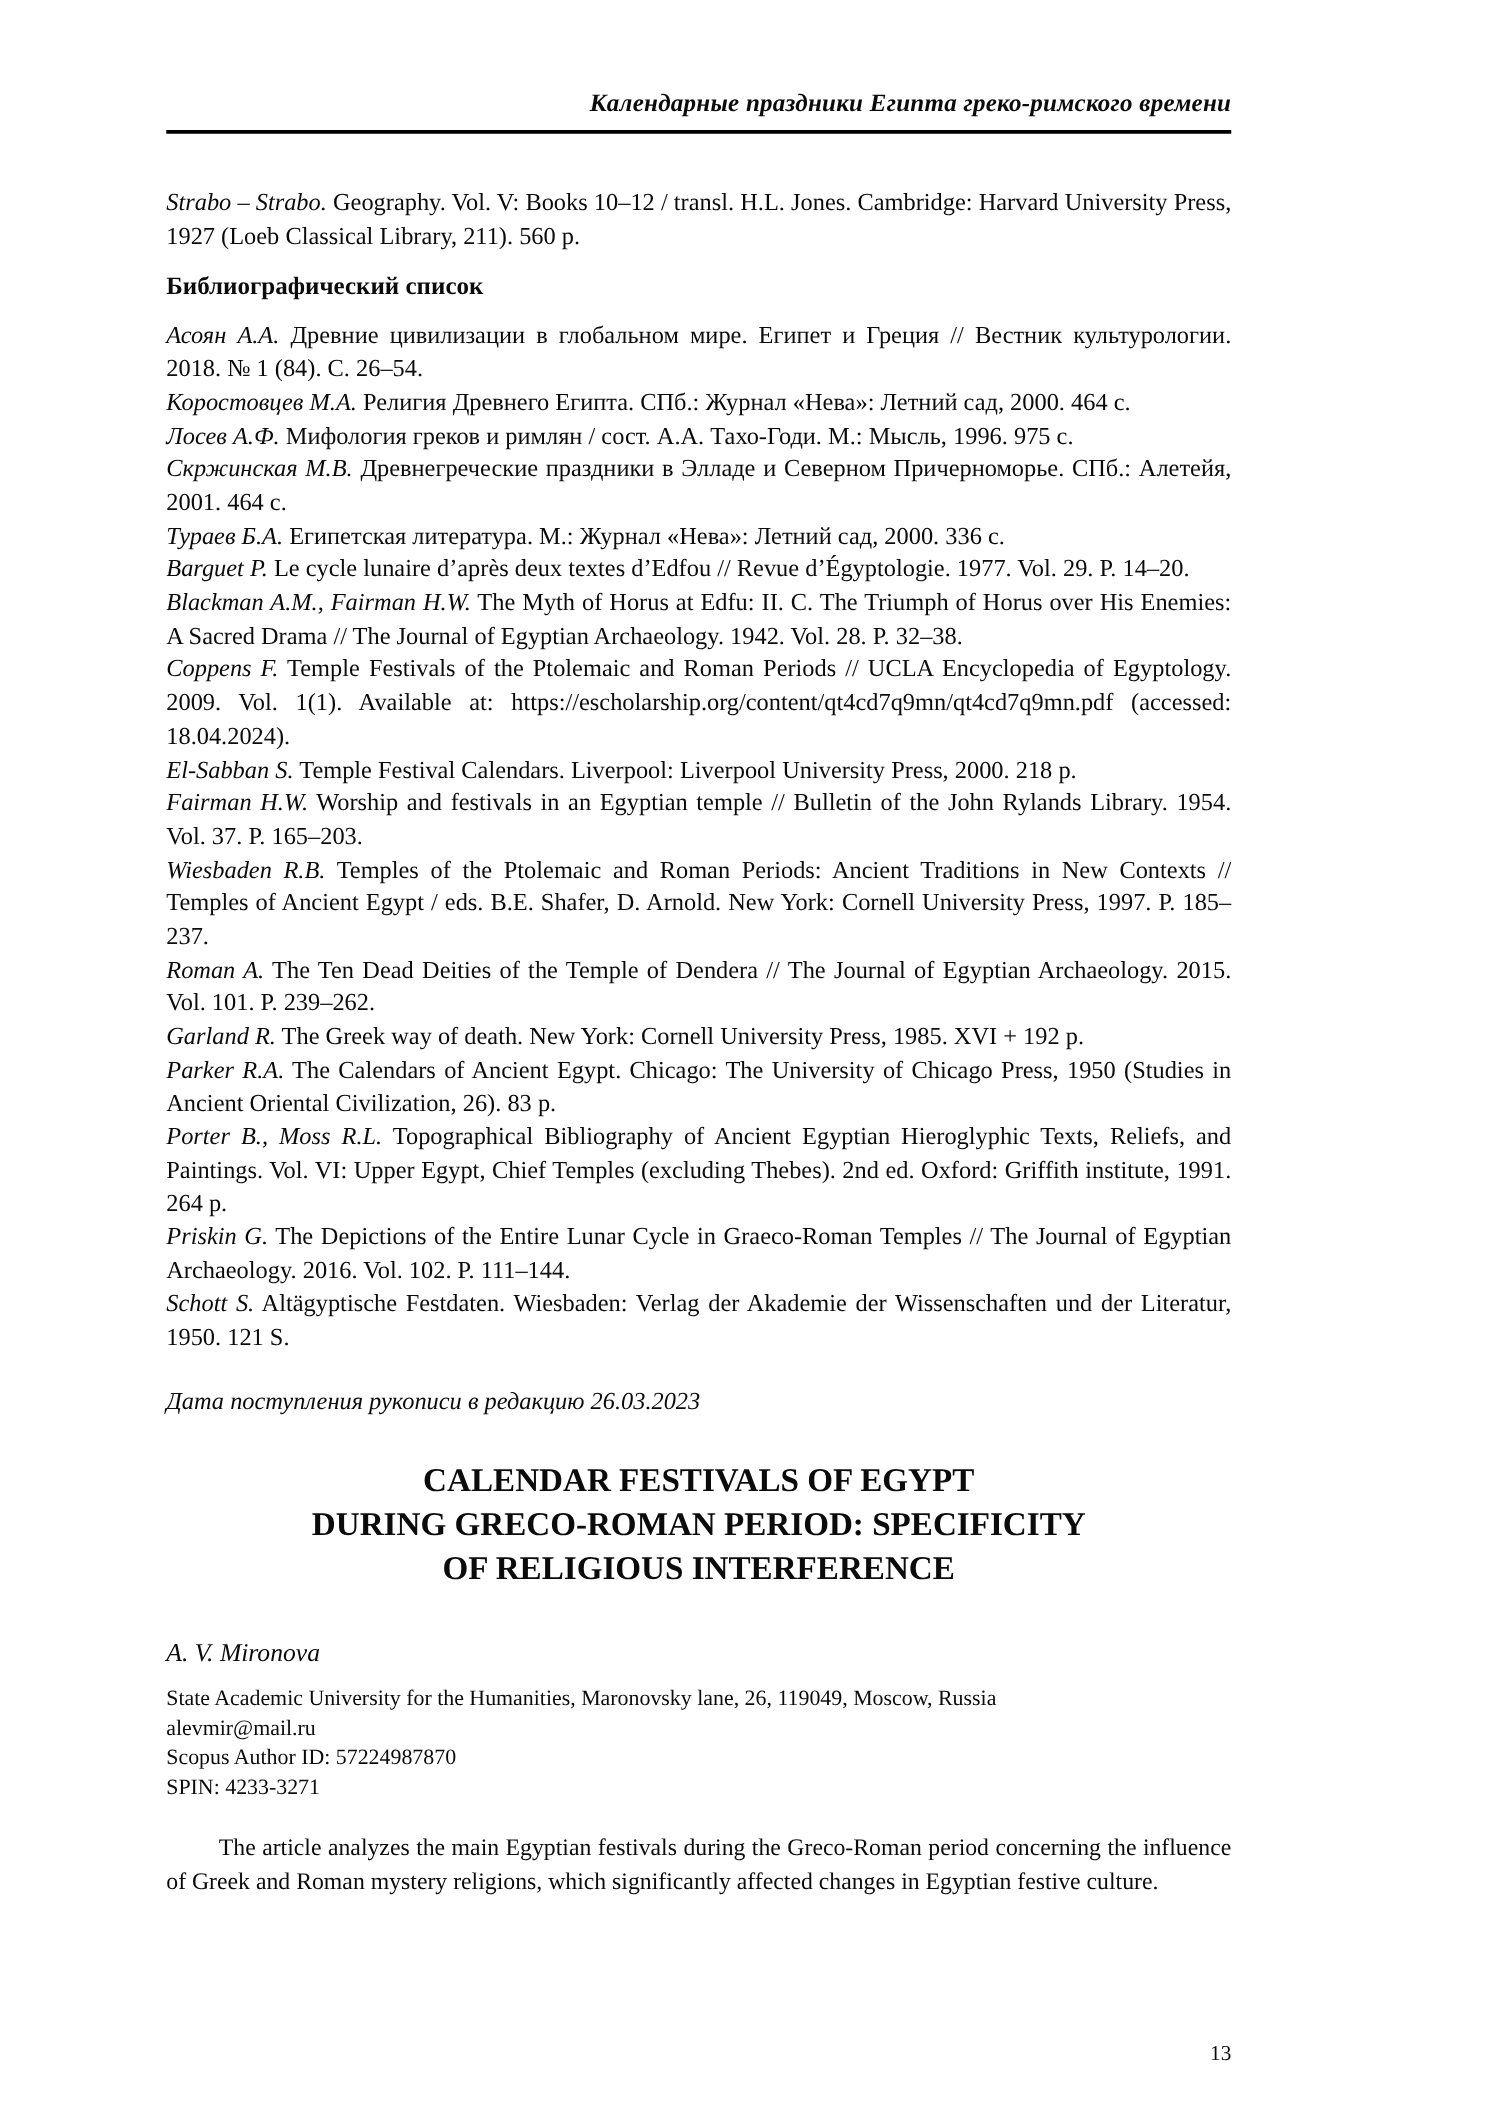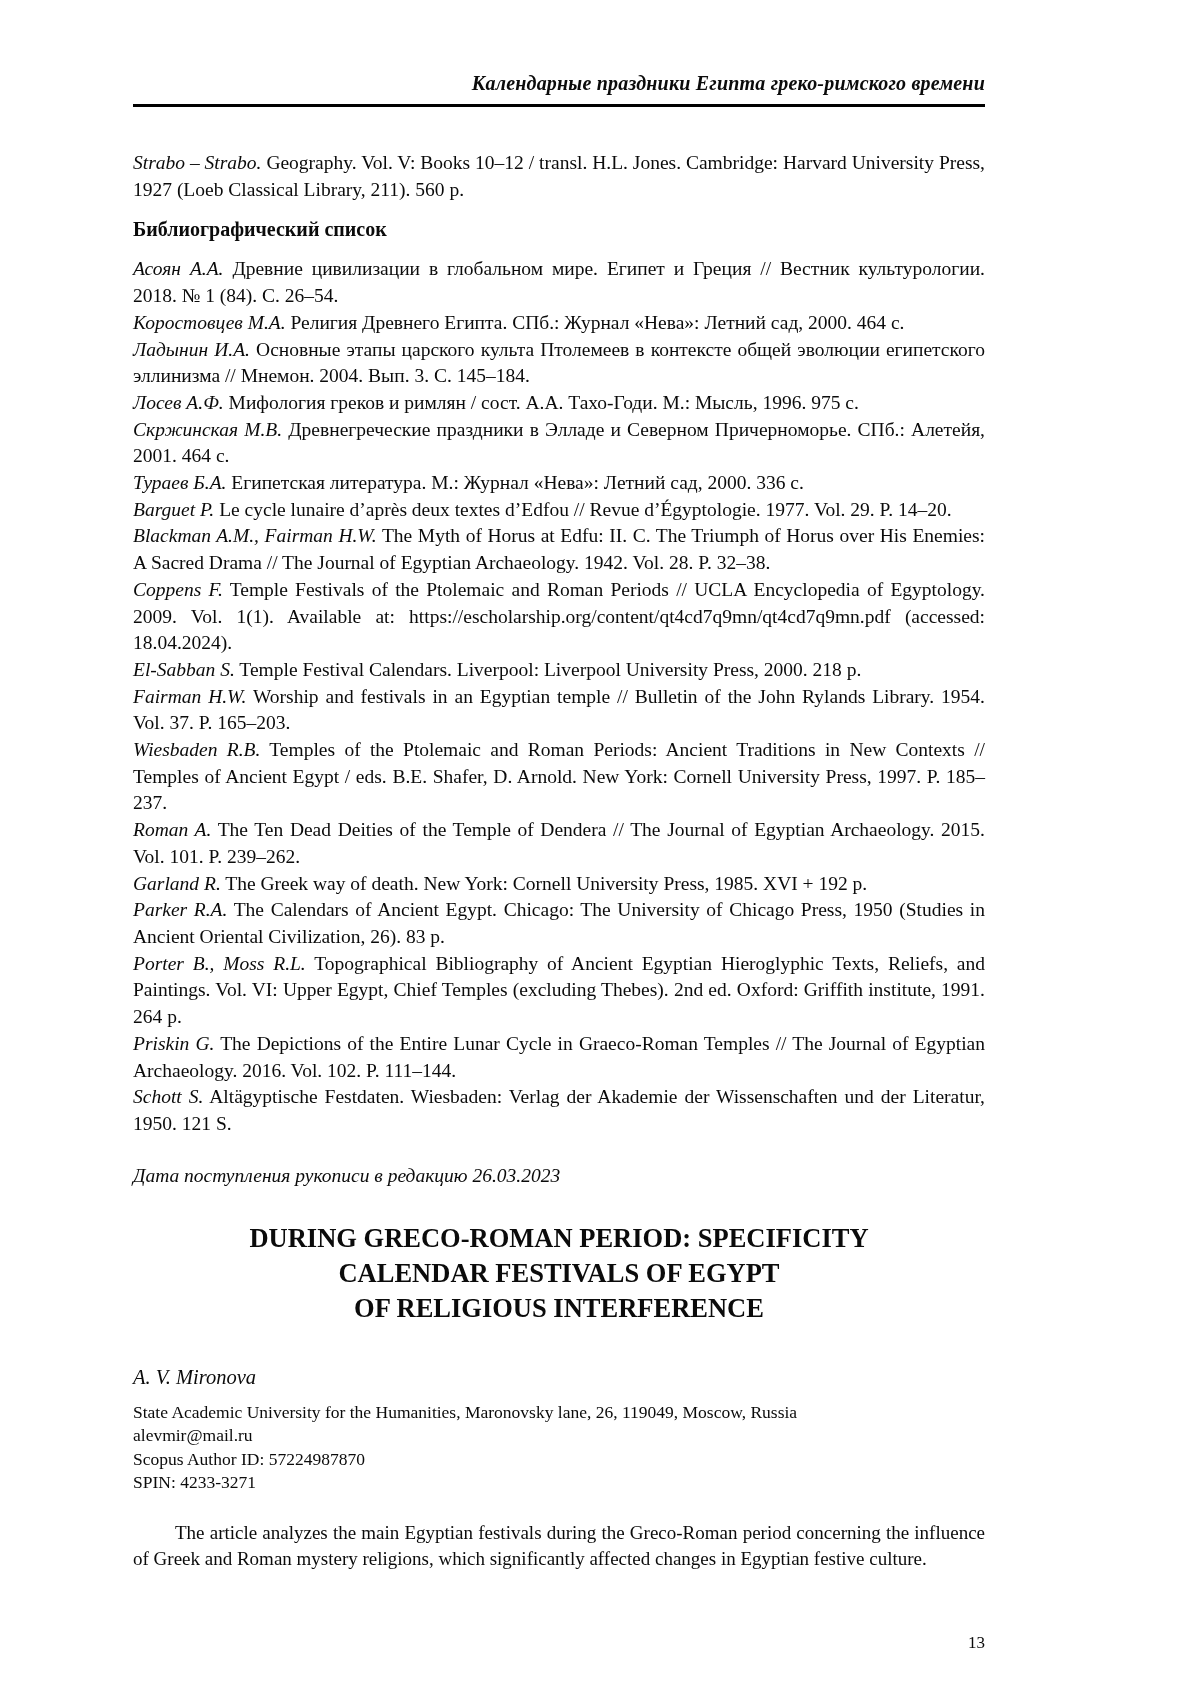--- a/index.html
+++ b/index.html
@@ -94,43 +94,42 @@
 
   <main class="content">
 
     <p class="entry"><em>Strabo – Strabo.</em><span> Geography. Vol. V: Books 10–12 / transl. H.L. Jones. Cambridge: Harvard University Press, 1927 (Loeb Classical Library, 211). 560 p.</span></p>
 
     <h2 class="bib-heading">Библиографический список</h2>
 
     <div id="bib-entries">
         <p class="entry"><em>Асоян А.А.</em><span> Древние цивилизации в глобальном мире. Египет и Греция // Вестник культурологии. 2018. № 1 (84). С. 26–54.</span></p>
         <p class="entry"><em>Коростовцев М.А.</em><span> Религия Древнего Египта. СПб.: Журнал «Нева»: Летний сад, 2000. 464 с.</span></p>
-        <p class="entry"><em>Ладынин И.А.</em><span> Основные этапы царского культа Птолемеев в контексте общей эволюции египетского эллинизма // Мнемон. 2004. Вып. 3. С. 145–184.</span></p>
         <p class="entry"><em>Лосев А.Ф.</em><span> Мифология греков и римлян / сост. А.А. Тахо-Годи. М.: Мысль, 1996. 975 с.</span></p>
         <p class="entry"><em>Скржинская М.В.</em><span> Древнегреческие праздники в Элладе и Северном Причерноморье. СПб.: Алетейя, 2001. 464 с.</span></p>
         <p class="entry"><em>Тураев Б.А.</em><span> Египетская литература. М.: Журнал «Нева»: Летний сад, 2000. 336 с.</span></p>
         <p class="entry"><em>Barguet P.</em><span> Le cycle lunaire d’après deux textes d’Edfou // Revue d’Égyptologie. 1977. Vol. 29. P. 14–20.</span></p>
         <p class="entry"><em>Blackman A.M., Fairman H.W.</em><span> The Myth of Horus at Edfu: II. C. The Triumph of Horus over His Enemies: A Sacred Drama // The Journal of Egyptian Archaeology. 1942. Vol. 28. P. 32–38.</span></p>
         <p class="entry"><em>Coppens F.</em><span> Temple Festivals of the Ptolemaic and Roman Periods // UCLA Encyclopedia of Egyptology. 2009. Vol. 1(1). Available at: https://escholarship.org/content/qt4cd7q9mn/qt4cd7q9mn.pdf (accessed: 18.04.2024).</span></p>
         <p class="entry"><em>El-Sabban S.</em><span> Temple Festival Calendars. Liverpool: Liverpool University Press, 2000. 218 p.</span></p>
         <p class="entry"><em>Fairman H.W.</em><span> Worship and festivals in an Egyptian temple // Bulletin of the John Rylands Library. 1954. Vol. 37. P. 165–203.</span></p>
         <p class="entry"><em>Wiesbaden R.B.</em><span> Temples of the Ptolemaic and Roman Periods: Ancient Traditions in New Contexts // Temples of Ancient Egypt / eds. B.E. Shafer, D. Arnold. New York: Cornell University Press, 1997. P. 185–237.</span></p>
         <p class="entry"><em>Roman A.</em><span> The Ten Dead Deities of the Temple of Dendera // The Journal of Egyptian Archaeology. 2015. Vol. 101. P. 239–262.</span></p>
         <p class="entry"><em>Garland R.</em><span> The Greek way of death. New York: Cornell University Press, 1985. XVI + 192 p.</span></p>
         <p class="entry"><em>Parker R.A.</em><span> The Calendars of Ancient Egypt. Chicago: The University of Chicago Press, 1950 (Studies in Ancient Oriental Civilization, 26). 83 p.</span></p>
         <p class="entry"><em>Porter B., Moss R.L.</em><span> Topographical Bibliography of Ancient Egyptian Hieroglyphic Texts, Reliefs, and Paintings. Vol. VI: Upper Egypt, Chief Temples (excluding Thebes). 2nd ed. Oxford: Griffith institute, 1991. 264 p.</span></p>
         <p class="entry"><em>Priskin G.</em><span> The Depictions of the Entire Lunar Cycle in Graeco-Roman Temples // The Journal of Egyptian Archaeology. 2016. Vol. 102. P. 111–144.</span></p>
         <p class="entry"><em>Schott S.</em><span> Altägyptische Festdaten. Wiesbaden: Verlag der Akademie der Wissenschaften und der Literatur, 1950. 121 S.</span></p>
       </div>
 
     <p class="submission">Дата поступления рукописи в редакцию 26.03.2023</p>
 
     <h1 class="article-title">
+      <div>CALENDAR FESTIVALS OF EGYPT</div>
       <div>DURING GRECO-ROMAN PERIOD: SPECIFICITY</div>
-      <div>CALENDAR FESTIVALS OF EGYPT</div>
       <div>OF RELIGIOUS INTERFERENCE</div>
     </h1>
 
     <p class="author-name">A. V. Mironova</p>
 
     <div class="affiliation">
       <div>State Academic University for the Humanities, Maronovsky lane, 26, 119049, Moscow, Russia</div>
       <div>alevmir@mail.ru</div>
       <div>Scopus Author ID: 57224987870</div>
       <div>SPIN: 4233-3271</div>

